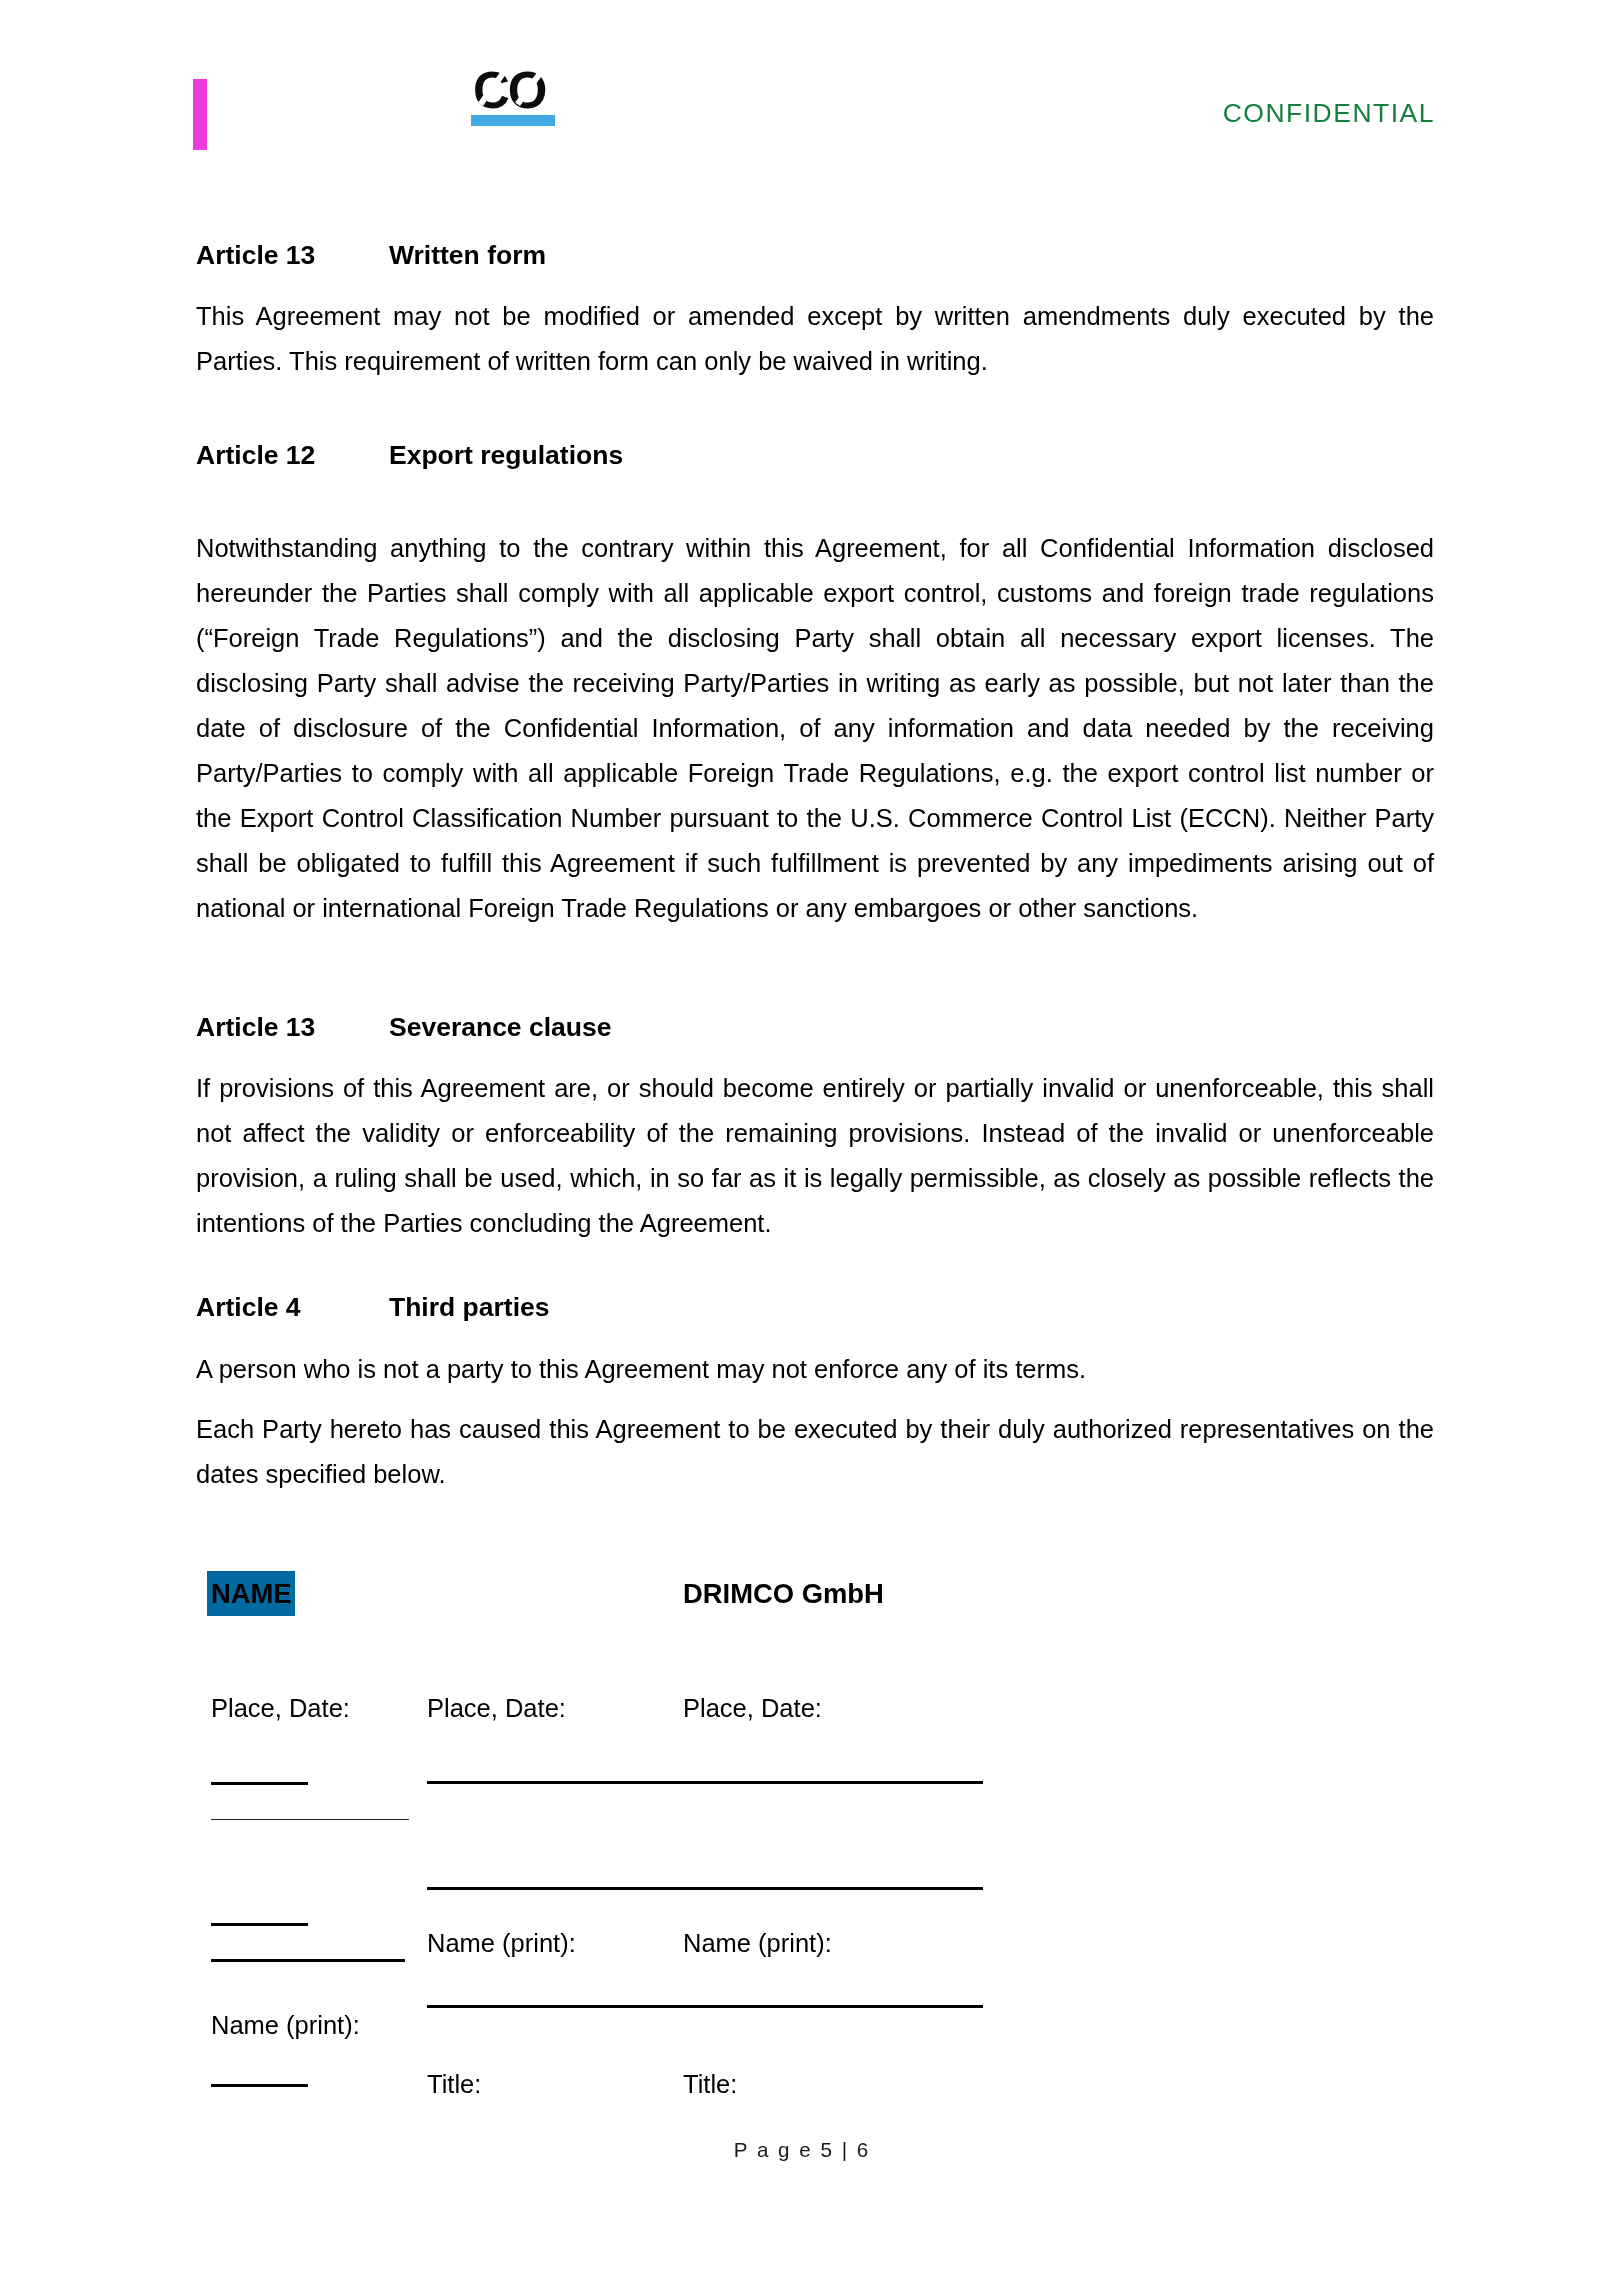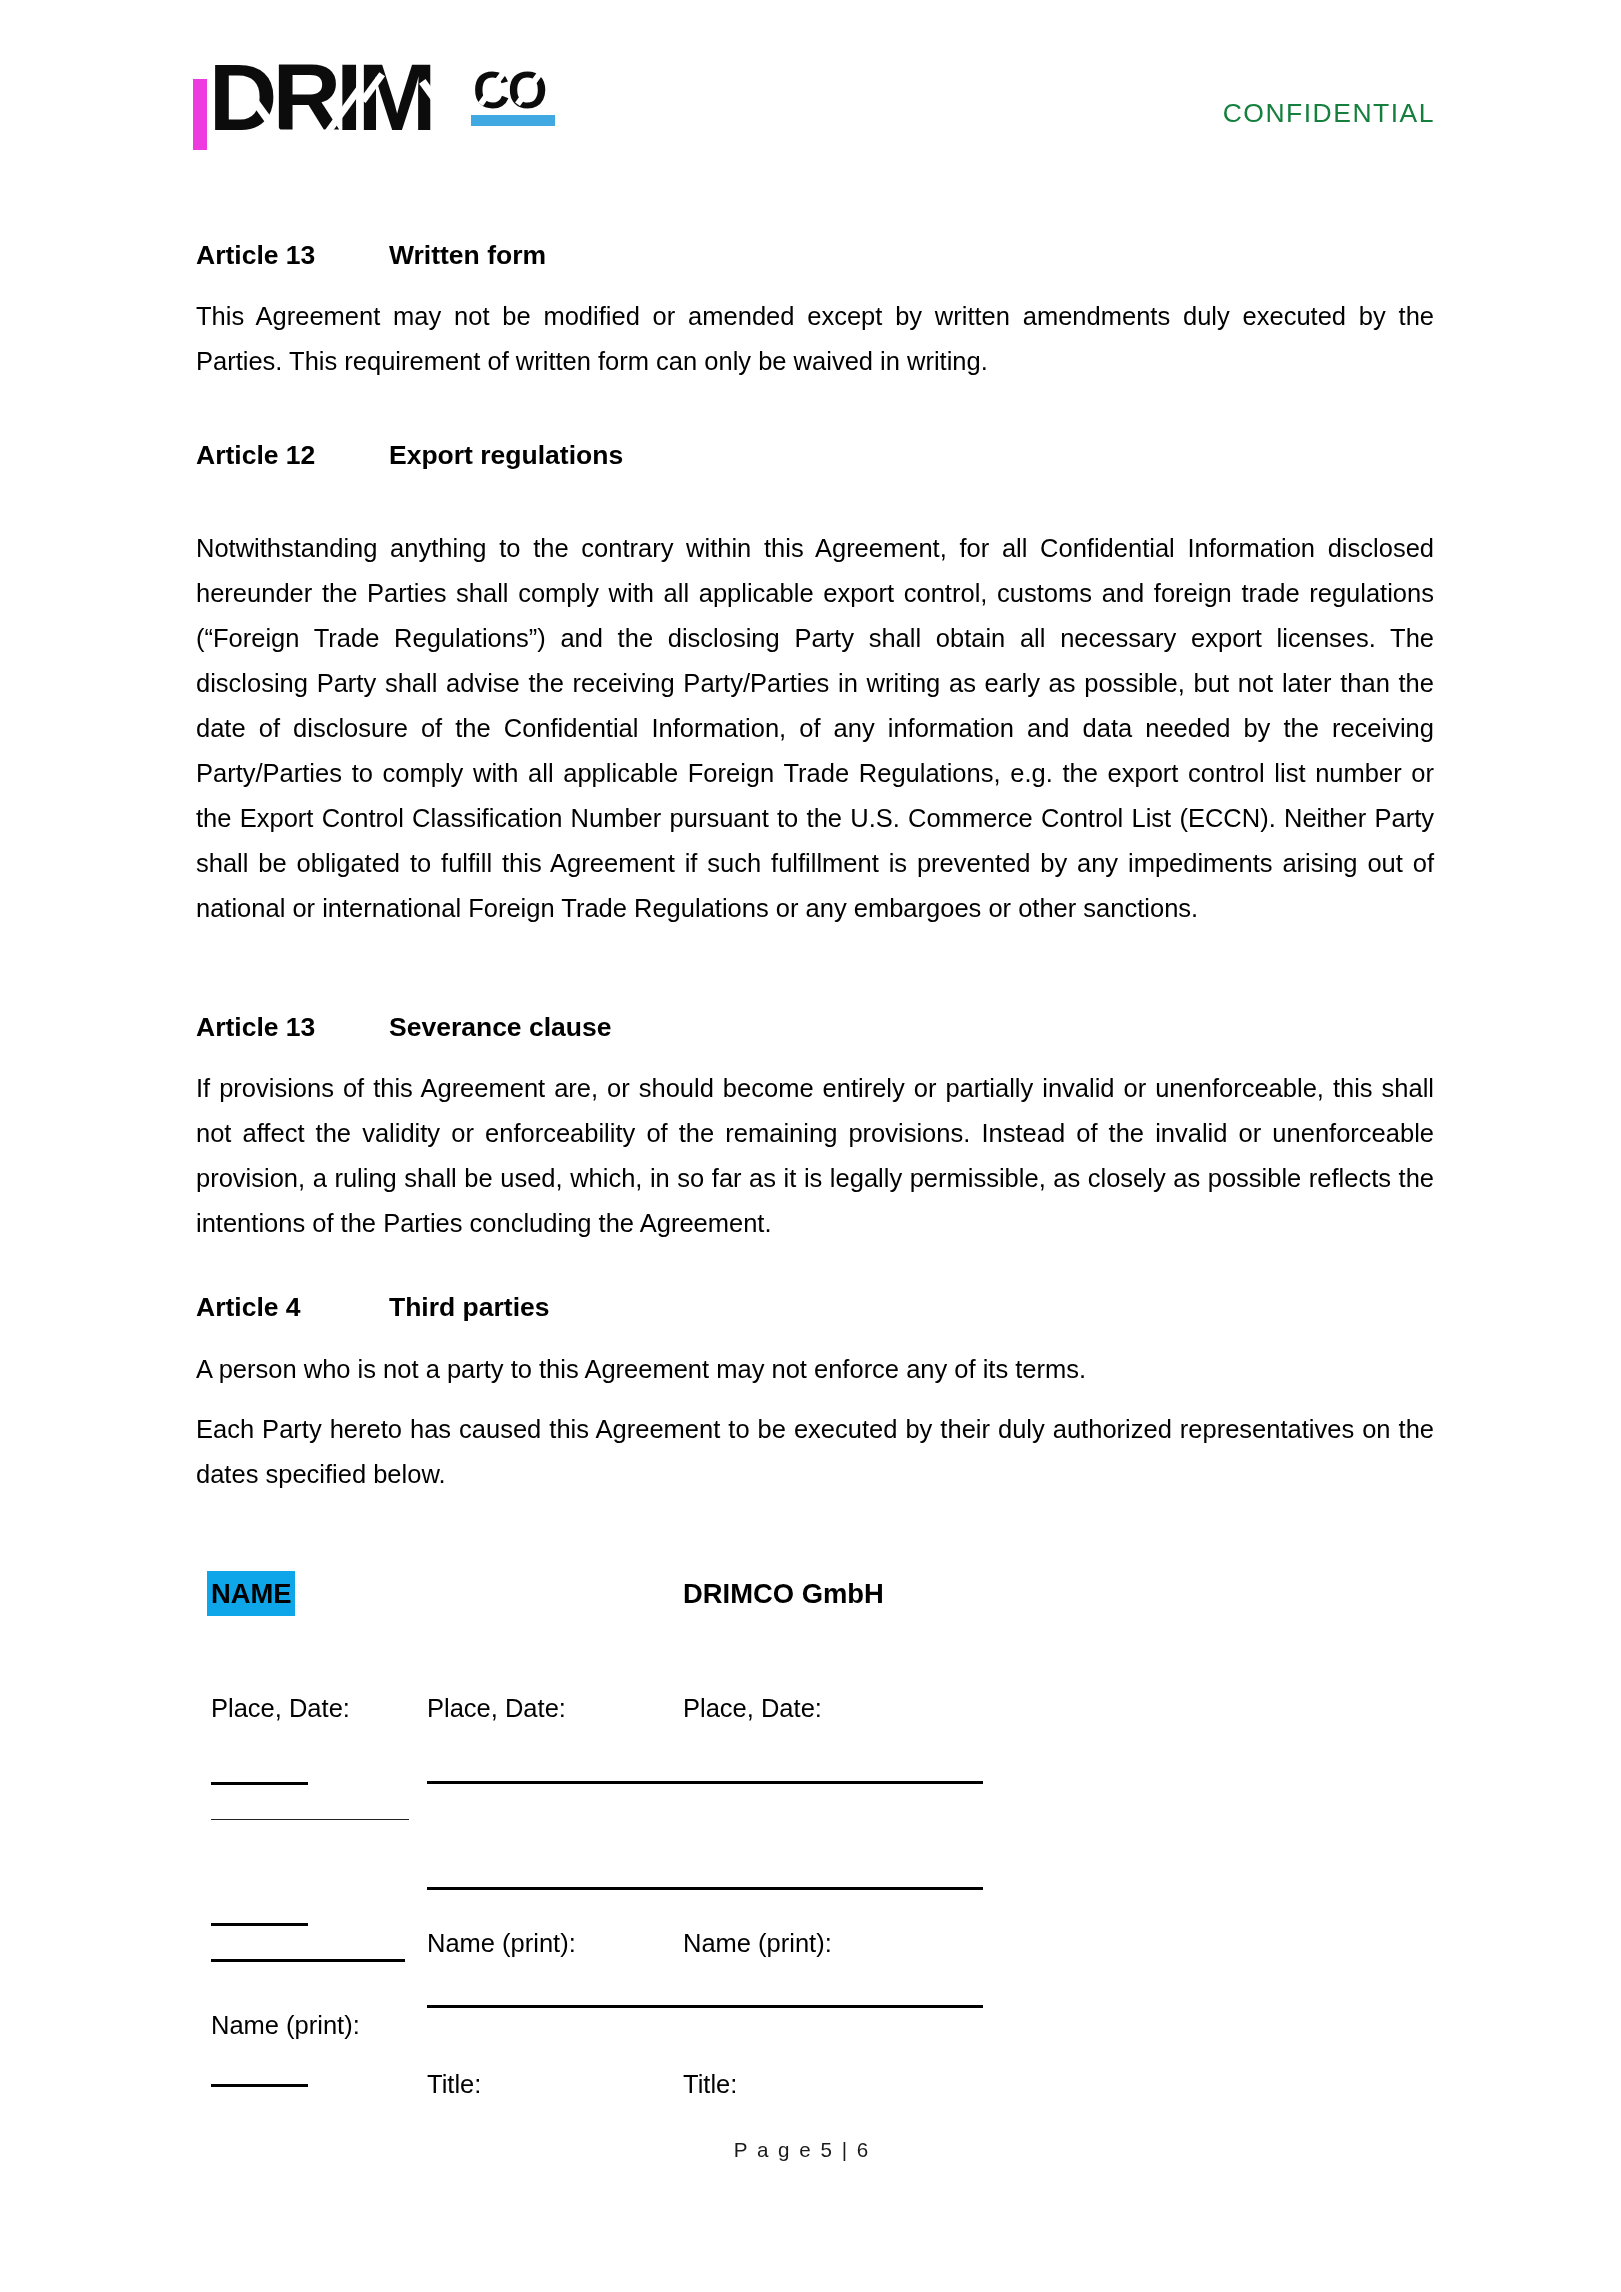--- a/index.html
+++ b/index.html
@@ -103,21 +103,21 @@
     white-space: nowrap;
   }
   .party-name {
     position: absolute;
     top: 1571px;
     font-size: 27.4px;
     font-weight: bold;
     line-height: 41px;
     white-space: nowrap;
   }
-  .party-1 { left: 207px; background: #0ea5e9; padding: 2px 3.9px; }
+  .party-1 { left: 207px; background: #0369a1; padding: 2px 3.9px; }
   .party-2 { left: 683px; padding: 2px 0; }
 
   .col1 { left: 211px; }
   .col2 { left: 427px; }
   .col3 { left: 683px; }
 
   .row-place-date { top: 1692px; }
   .row-name-print { top: 1927px; }
   .row-name-print-c1 { top: 2009px; }
   .row-title { top: 2068px; }
@@ -147,21 +147,20 @@
     color: #1a1a1a;
   }
 </style>
 </head>
 <body>
 
 <div class="page">
 
   <div class="logo">
     <div class="logo-bar"></div>
-    <div class="logo-word">DRIM</div>
     <div class="logo-co">CO</div>
     <div class="logo-underline"></div>
     <div class="logo-cut cut-d"></div>
     <div class="logo-cut cut-r"></div>
     <div class="logo-cut cut-i"></div>
     <div class="logo-cut cut-m"></div>
     <div class="logo-cut cut-c"></div>
     <div class="logo-cut cut-o"></div>
   </div>
   <div class="confidential">CONFIDENTIAL</div>

